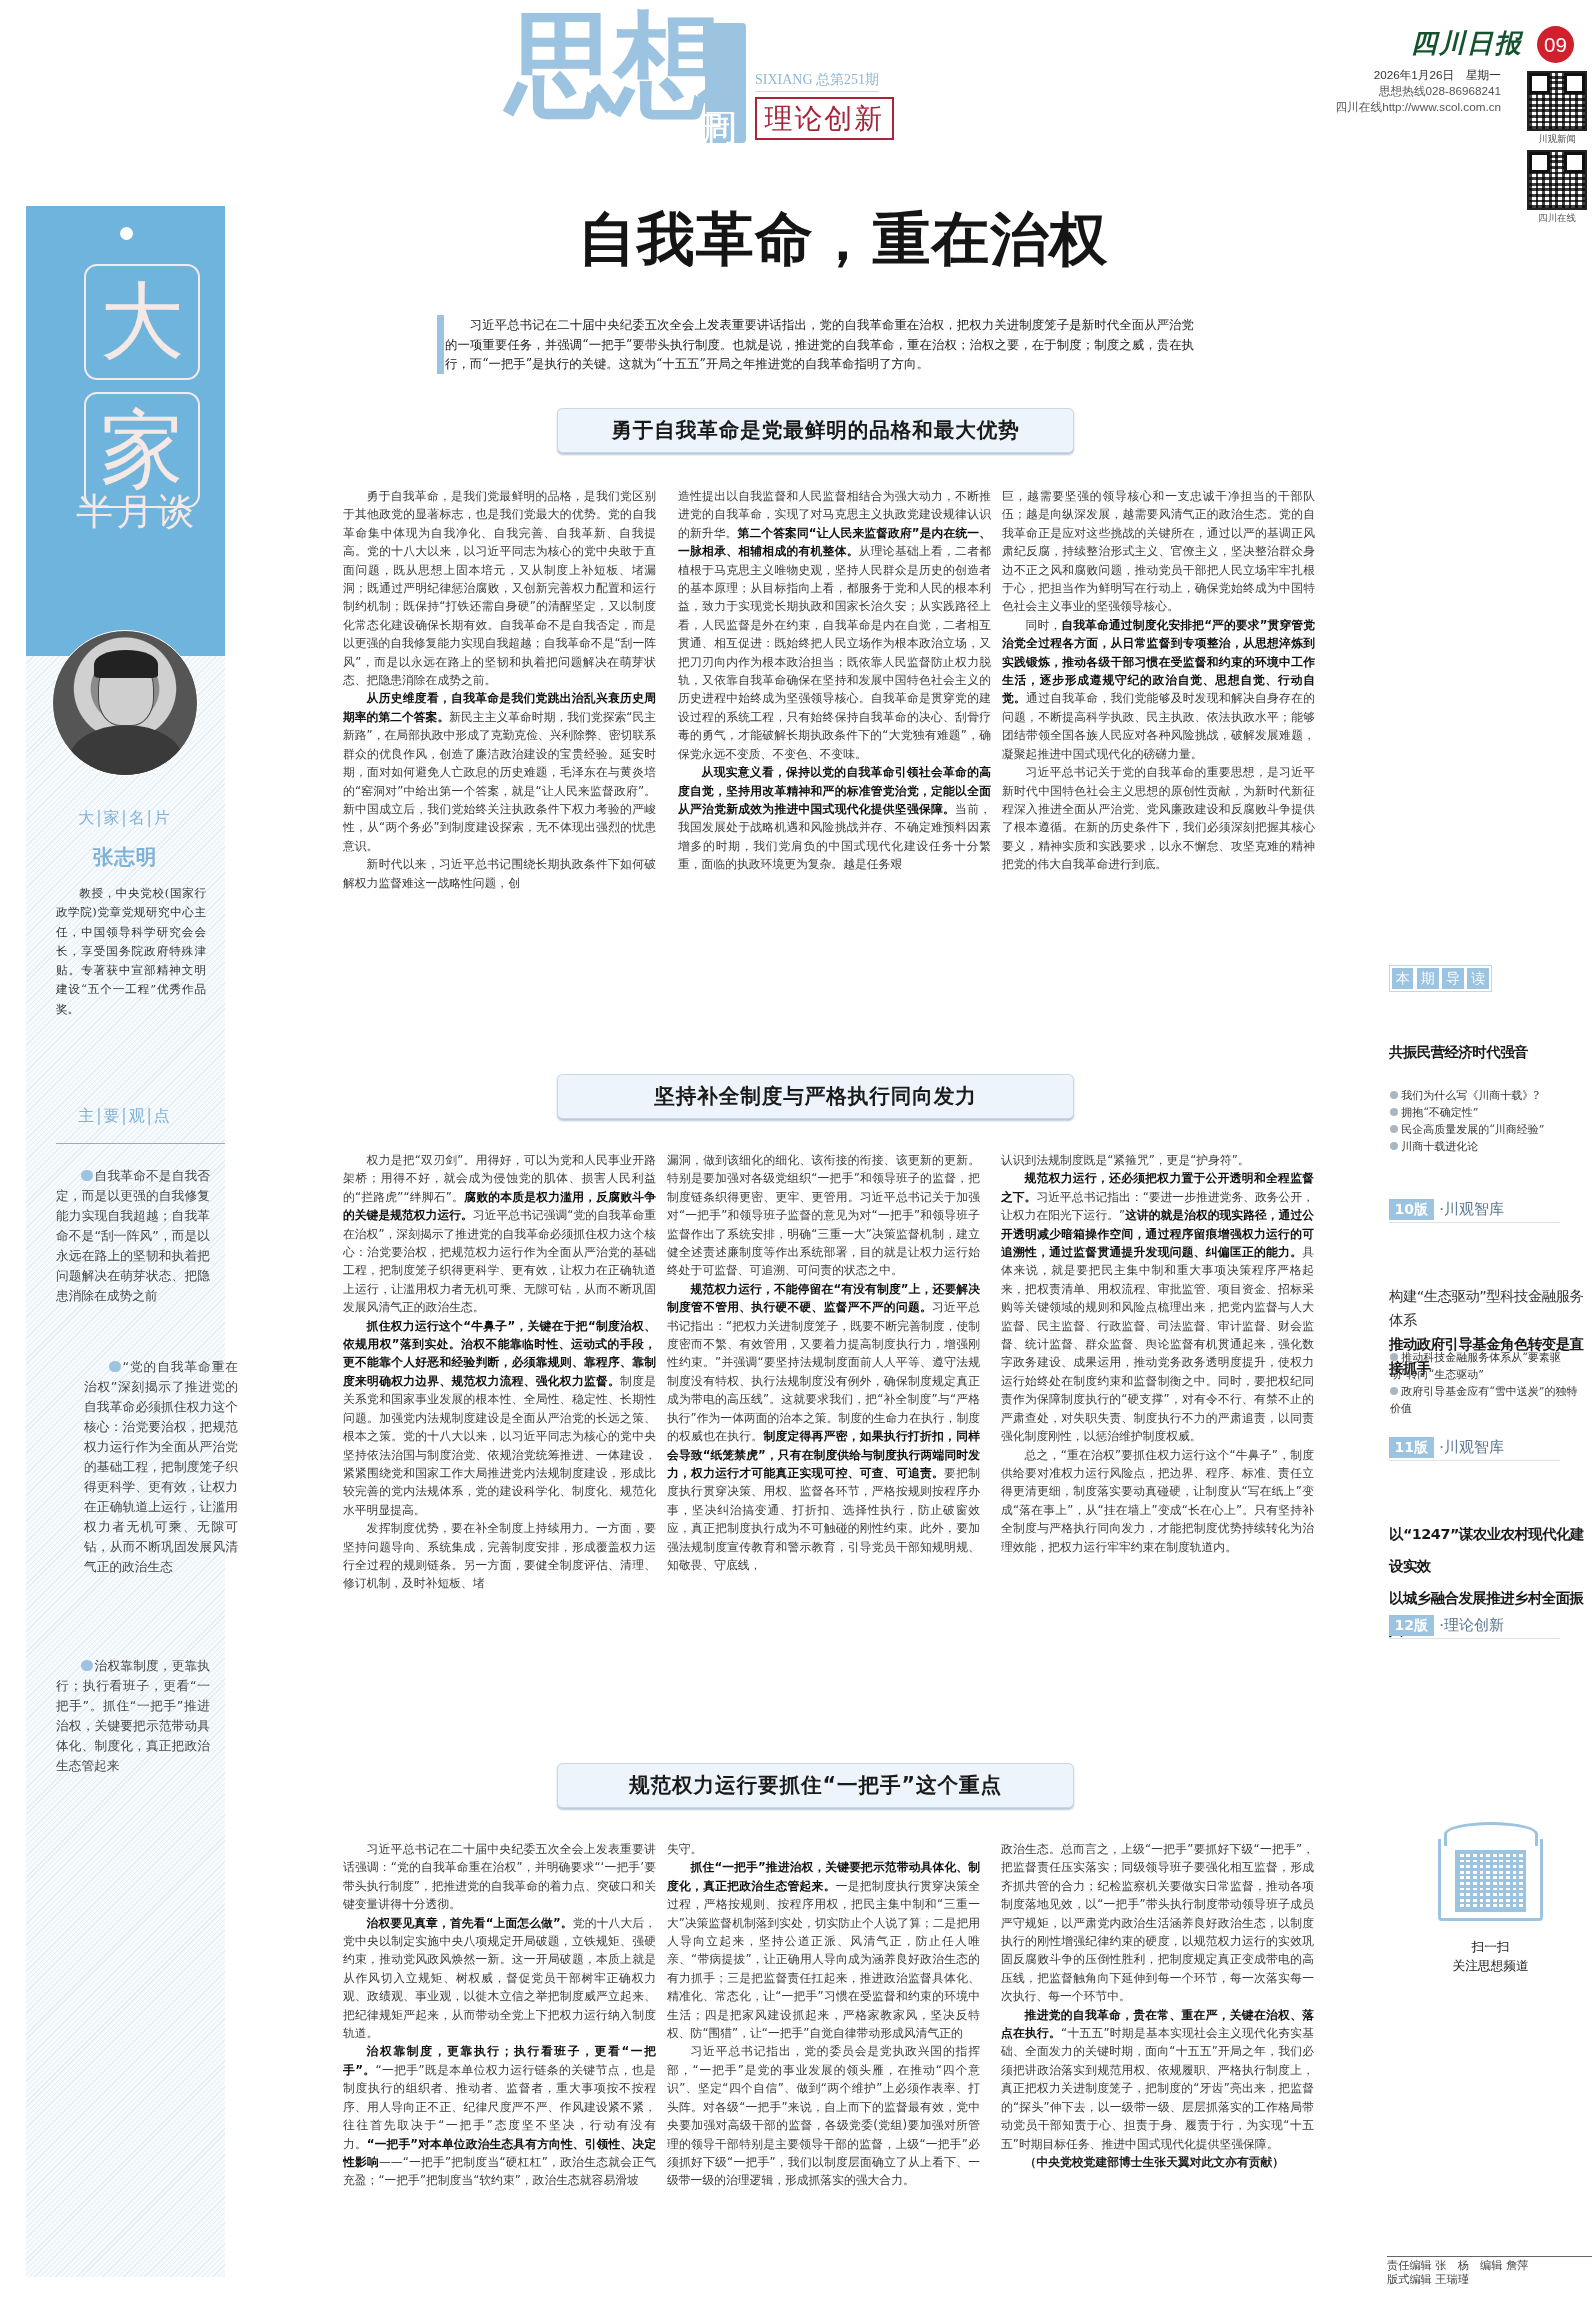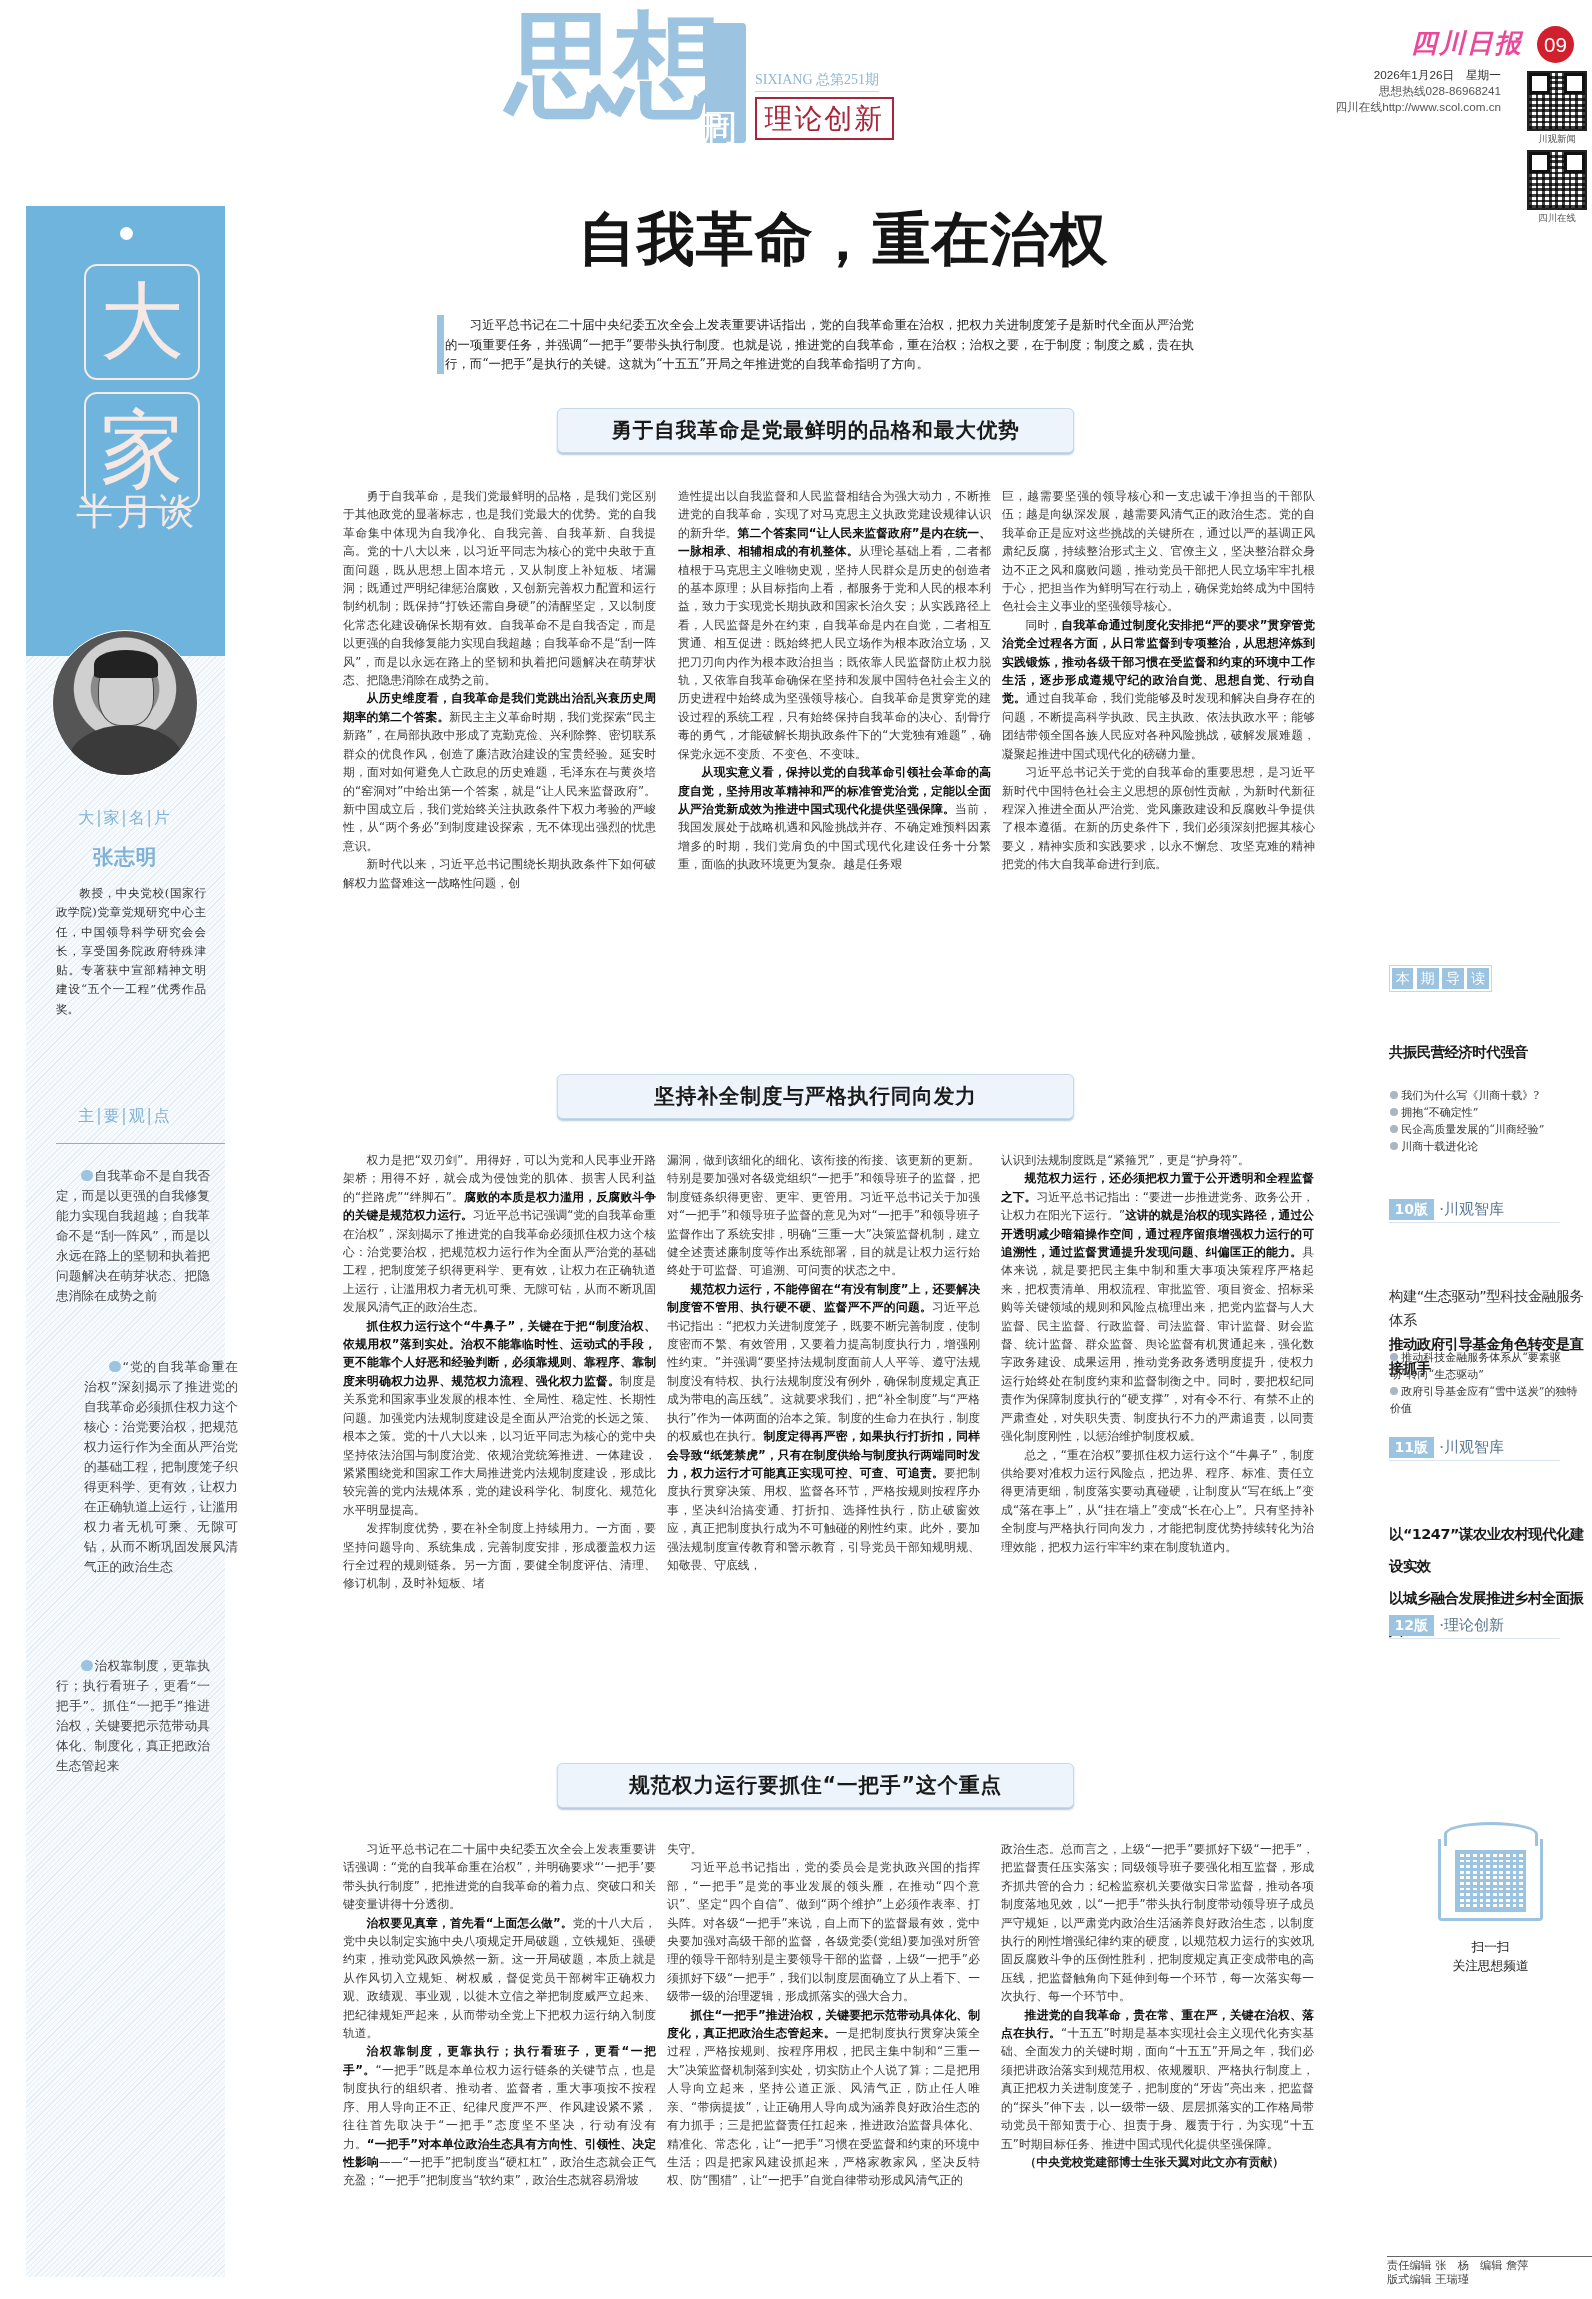--- a/index.html
+++ b/index.html
@@ -4,21 +4,21 @@
 <style>
   * { box-sizing: border-box; margin: 0; padding: 0; }
   html, body { width: 1593px; height: 2299px; background: #ffffff; overflow: hidden; }
   body { position: relative; font-family: "DejaVu Sans", "Liberation Sans", sans-serif; color: #2a2a2a; }
 
   
   .mast-title { position: absolute; left: 506px; top: 9.4px; font-family: "DejaVu Serif", serif; font-weight: bold; font-size: 111px; color: #9cc3df; letter-spacing: -3.7px; line-height: 1; }
   .mast-zhoukan { position: absolute; left: 705px; top: 22.5px; width: 41px; height: 120px; background: #9cc3df; color: #fff; font-family: "DejaVu Serif", serif; font-size: 36px; line-height: 54px; text-align: center; writing-mode: vertical-rl; border-radius: 3.7px; }
   .mast-sixiang { position: absolute; left: 755px; top: 71px; font-family: "Liberation Serif", serif; font-size: 14px; color: #8fb6d5; border-bottom: 0.9px solid #c5d9ea; padding-bottom: 1.9px; text-align: center; }
   .mast-column { position: absolute; left: 755px; top: 97px; border: 2.8px double #a8253a; color: #a8253a; font-family: "DejaVu Serif", serif; font-size: 28px; padding: 0 7.5px; line-height: 39px; letter-spacing: 1.9px; }
-  .paper-logo { position: absolute; left: 1411px; top: 26px; font-family: "DejaVu Serif", serif; font-weight: bold; font-size: 26px; color: #ec4899; font-style: italic; letter-spacing: 1.9px; }
+  .paper-logo { position: absolute; left: 1411px; top: 26px; font-family: "DejaVu Serif", serif; font-weight: bold; font-size: 26px; color: #14532d; font-style: italic; letter-spacing: 1.9px; }
   .page-no { position: absolute; left: 1537px; top: 26px; width: 37px; height: 37px; border-radius: 50%; background: #d0202e; color: #fff; font-size: 20.6px; line-height: 37px; text-align: center; font-family: "Liberation Sans", sans-serif; }
   .mast-info { position: absolute; right: 92px; top: 67px; text-align: right; font-size: 11.7px; line-height: 16px; color: #333; font-family: "Liberation Sans", sans-serif; }
   .mast-info div:nth-child(2), .mast-info div:nth-child(3) { color: #555; }
   .qr-box { position: absolute; width: 60px; height: 60px; background-color: #fff;
       background-image:
         repeating-linear-gradient(0deg, rgba(0,0,0,.75) 0 2.8px, transparent 2.8px 5.6px),
         repeating-linear-gradient(90deg, rgba(0,0,0,.75) 0 2.8px, transparent 2.8px 6.6px);
       border: 2.8px solid #222; }
   .qr-box::before, .qr-box::after { content: ""; position: absolute; width: 15px; height: 15px; border: 3.7px solid #111; background: #fff; }
   .qr-box::before { left: 0; top: 0; }
@@ -137,22 +137,22 @@
 
 <div class="sec-head" style="top:1763px;">规范权力运行要抓住“一把手”这个重点</div>
 
 <div class="col" style="left:343px;top:1840px;height:440px;">
   <p><span>习近平总书记在二十届中央纪委五次全会上发表重要讲话强调：“党的自我革命重在治权”，并明确要求“‘一把手’要带头执行制度”，把推进党的自我革命的着力点、突破口和关键变量讲得十分透彻。</span></p>
   <p><b>治权要见真章，首先看“上面怎么做”。</b><span>党的十八大后，党中央以制定实施中央八项规定开局破题，立铁规矩、强硬约束，推动党风政风焕然一新。这一开局破题，本质上就是从作风切入立规矩、树权威，督促党员干部树牢正确权力观、政绩观、事业观，以徙木立信之举把制度威严立起来、把纪律规矩严起来，从而带动全党上下把权力运行纳入制度轨道。</span></p>
   <p><b>治权靠制度，更靠执行；执行看班子，更看“一把手”。</b><span>“一把手”既是本单位权力运行链条的关键节点，也是制度执行的组织者、推动者、监督者，重大事项按不按程序、用人导向正不正、纪律尺度严不严、作风建设紧不紧，往往首先取决于“一把手”态度坚不坚决，行动有没有力。</span><b>“一把手”对本单位政治生态具有方向性、引领性、决定性影响</b><span>——“一把手”把制度当“硬杠杠”，政治生态就会正气充盈；“一把手”把制度当“软约束”，政治生态就容易滑坡</span></p>
 </div>
 <div class="col" style="left:667px;top:1840px;height:440px;">
   <p style="text-indent:0"><span>失守。</span></p>
+  <p><b>抓住“一把手”推进治权，关键要把示范带动具体化、制度化，真正把政治生态管起来。</b><span>一是把制度执行贯穿决策全过程，严格按规则、按程序用权，把民主集中制和“三重一大”决策监督机制落到实处，切实防止个人说了算；二是把用人导向立起来，坚持公道正派、风清气正，防止任人唯亲、“带病提拔”，让正确用人导向成为涵养良好政治生态的有力抓手；三是把监督责任扛起来，推进政治监督具体化、精准化、常态化，让“一把手”习惯在受监督和约束的环境中生活；四是把家风建设抓起来，严格家教家风，坚决反特权、防“围猎”，让“一把手”自觉自律带动形成风清气正的</span></p>
   <p><span>习近平总书记指出，党的委员会是党执政兴国的指挥部，“一把手”是党的事业发展的领头雁，在推动“四个意识”、坚定“四个自信”、做到“两个维护”上必须作表率、打头阵。对各级“一把手”来说，自上而下的监督最有效，党中央要加强对高级干部的监督，各级党委(党组)要加强对所管理的领导干部特别是主要领导干部的监督，上级“一把手”必须抓好下级“一把手”，我们以制度层面确立了从上看下、一级带一级的治理逻辑，形成抓落实的强大合力。</span></p>
-  <p><b>抓住“一把手”推进治权，关键要把示范带动具体化、制度化，真正把政治生态管起来。</b><span>一是把制度执行贯穿决策全过程，严格按规则、按程序用权，把民主集中制和“三重一大”决策监督机制落到实处，切实防止个人说了算；二是把用人导向立起来，坚持公道正派、风清气正，防止任人唯亲、“带病提拔”，让正确用人导向成为涵养良好政治生态的有力抓手；三是把监督责任扛起来，推进政治监督具体化、精准化、常态化，让“一把手”习惯在受监督和约束的环境中生活；四是把家风建设抓起来，严格家教家风，坚决反特权、防“围猎”，让“一把手”自觉自律带动形成风清气正的</span></p>
 </div>
 <div class="col" style="left:1001px;top:1840px;height:440px;">
   <p style="text-indent:0"><span>政治生态。总而言之，上级“一把手”要抓好下级“一把手”，把监督责任压实落实；同级领导班子要强化相互监督，形成齐抓共管的合力；纪检监察机关要做实日常监督，推动各项制度落地见效，以“一把手”带头执行制度带动领导班子成员严守规矩，以严肃党内政治生活涵养良好政治生态，以制度执行的刚性增强纪律约束的硬度，以规范权力运行的实效巩固反腐败斗争的压倒性胜利，把制度规定真正变成带电的高压线，把监督触角向下延伸到每一个环节，每一次落实每一次执行、每一个环节中。</span></p>
   <p><b>推进党的自我革命，贵在常、重在严，关键在治权、落点在执行。</b><span>“十五五”时期是基本实现社会主义现代化夯实基础、全面发力的关键时期，面向“十五五”开局之年，我们必须把讲政治落实到规范用权、依规履职、严格执行制度上，真正把权力关进制度笼子，把制度的“牙齿”亮出来，把监督的“探头”伸下去，以一级带一级、层层抓落实的工作格局带动党员干部知责于心、担责于身、履责于行，为实现“十五五”时期目标任务、推进中国式现代化提供坚强保障。</span></p>
   <p class="byline-note">（中央党校党建部博士生张天翼对此文亦有贡献）</p>
 </div>
 
 <div class="side-stripe"></div>
 <div class="side-banner"></div>
 <div class="side-dot"></div>

